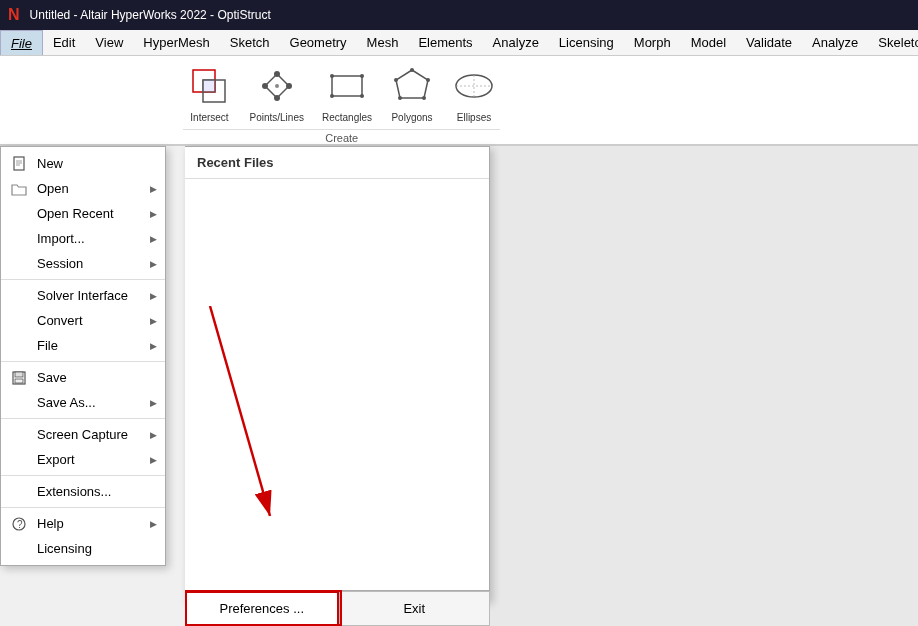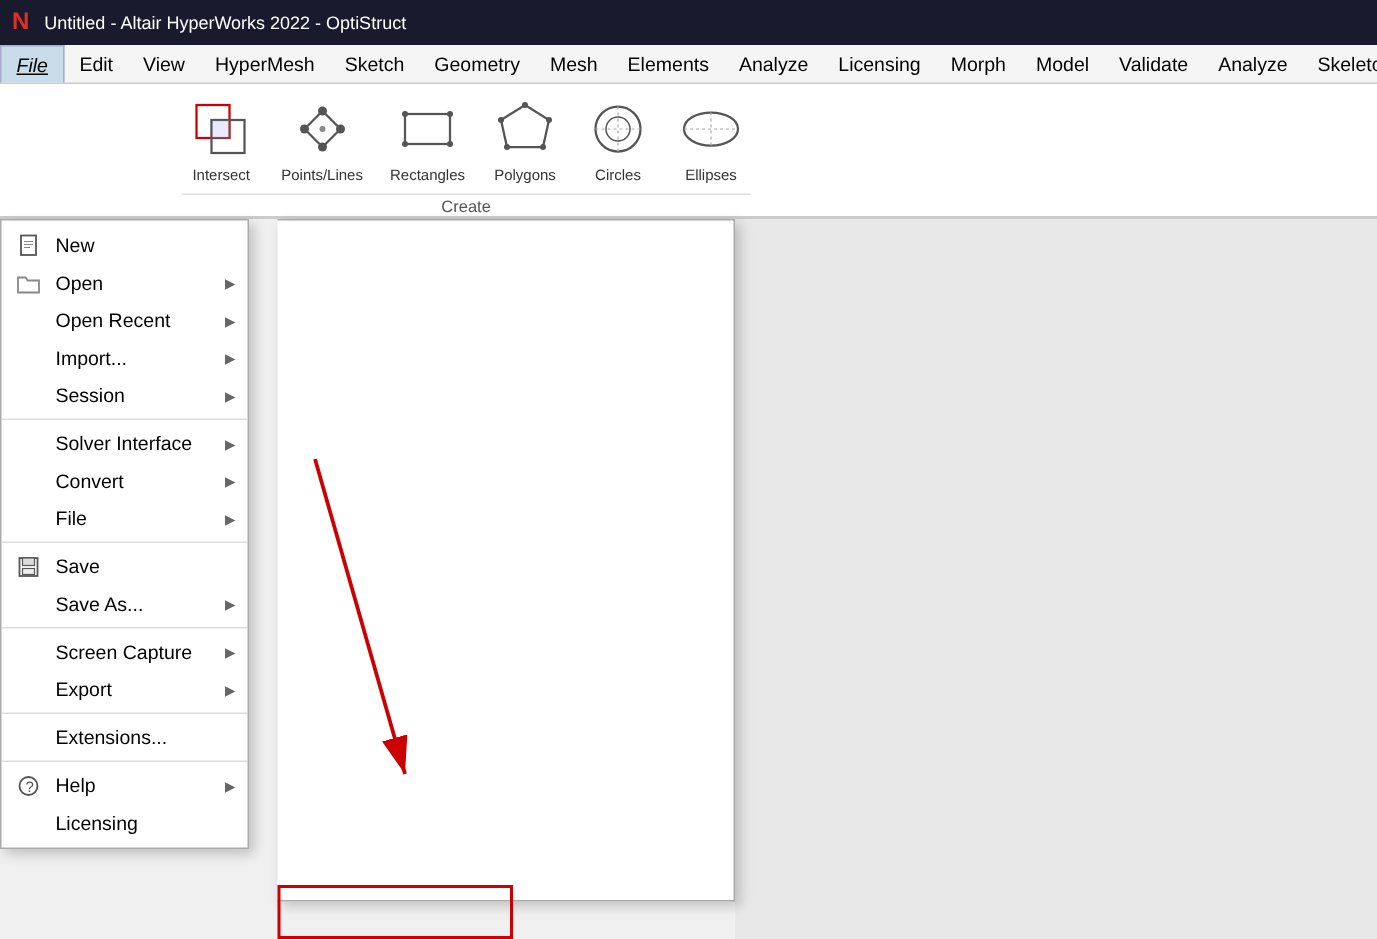--- a/index.html
+++ b/index.html
@@ -346,29 +346,20 @@
               <polygon points="22,6 38,16 34,34 10,34 6,16" fill="none" stroke="#555" stroke-width="1.5"></polygon>
               <circle cx="22" cy="6" r="2" fill="#555"></circle>
               <circle cx="38" cy="16" r="2" fill="#555"></circle>
               <circle cx="34" cy="34" r="2" fill="#555"></circle>
               <circle cx="10" cy="34" r="2" fill="#555"></circle>
               <circle cx="6" cy="16" r="2" fill="#555"></circle>
             </svg>
             <span class="ribbon-icon-label">Polygons</span>
           </div>
 
-          <div class="ribbon-icon-item">
-            <svg width="44" height="44" viewBox="0 0 44 44">
-              <circle cx="22" cy="22" r="15" fill="none" stroke="#555" stroke-width="1.5"></circle>
-              <circle cx="22" cy="22" r="8" fill="none" stroke="#555" stroke-width="1"></circle>
-              <line x1="22" y1="7" x2="22" y2="37" stroke="#aaa" stroke-width="0.8" stroke-dasharray="2,2"></line>
-              <line x1="7" y1="22" x2="37" y2="22" stroke="#aaa" stroke-width="0.8" stroke-dasharray="2,2"></line>
-            </svg>
-            <span class="ribbon-icon-label">Circles</span>
-          </div>
 
           <div class="ribbon-icon-item">
             <svg width="44" height="44" viewBox="0 0 44 44">
               <ellipse cx="22" cy="22" rx="18" ry="11" fill="none" stroke="#555" stroke-width="1.5"></ellipse>
               <line x1="22" y1="11" x2="22" y2="33" stroke="#aaa" stroke-width="0.8" stroke-dasharray="2,2"></line>
               <line x1="4" y1="22" x2="40" y2="22" stroke="#aaa" stroke-width="0.8" stroke-dasharray="2,2"></line>
             </svg>
             <span class="ribbon-icon-label">Ellipses</span>
           </div>
         </div>
@@ -473,23 +464,28 @@
       </span>
       <span>Help</span>
     </div>
 
     <div class="dropdown-item">
       <span>Licensing</span>
     </div>
   </div>
 
   <div class="recent-files-panel">
+    <div class="recent-files-header">Recent Files</div>
     <div class="recent-files-content"></div>
   </div>
 
+  <div class="recent-files-footer">
+    <button class="footer-btn highlighted">Preferences ...</button>
+    <button class="footer-btn">Exit</button>
+  </div>
 
   <svg class="arrow-annotation" width="120" height="230" viewBox="0 0 120 230">
     <defs>
       <marker id="arrowhead" markerWidth="10" markerHeight="7" refX="10" refY="3.5" orient="auto">
         <polygon points="0 0, 10 3.5, 0 7" fill="#cc0000"></polygon>
       </marker>
     </defs>
     <line x1="20" y1="0" x2="80" y2="210" stroke="#cc0000" stroke-width="2.5" marker-end="url(#arrowhead)"></line>
   </svg>
 

